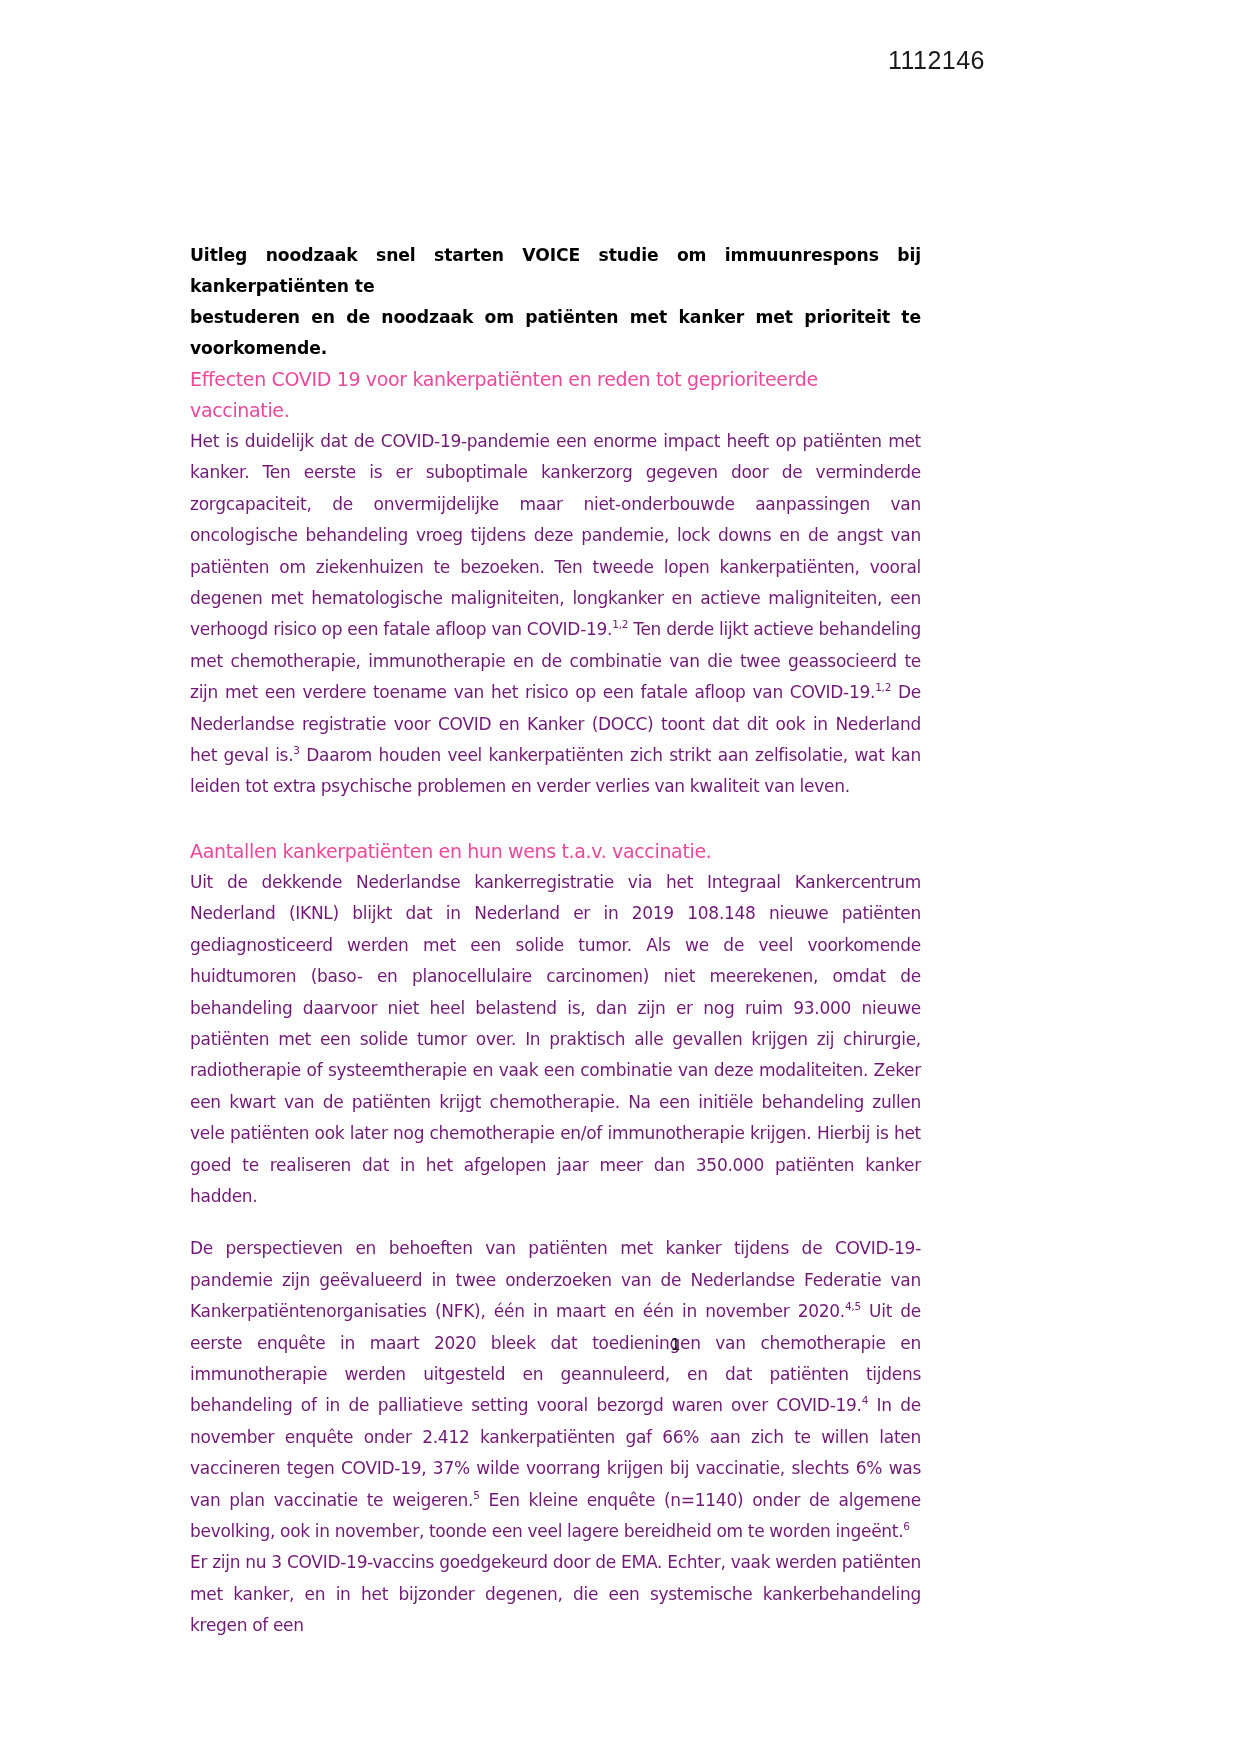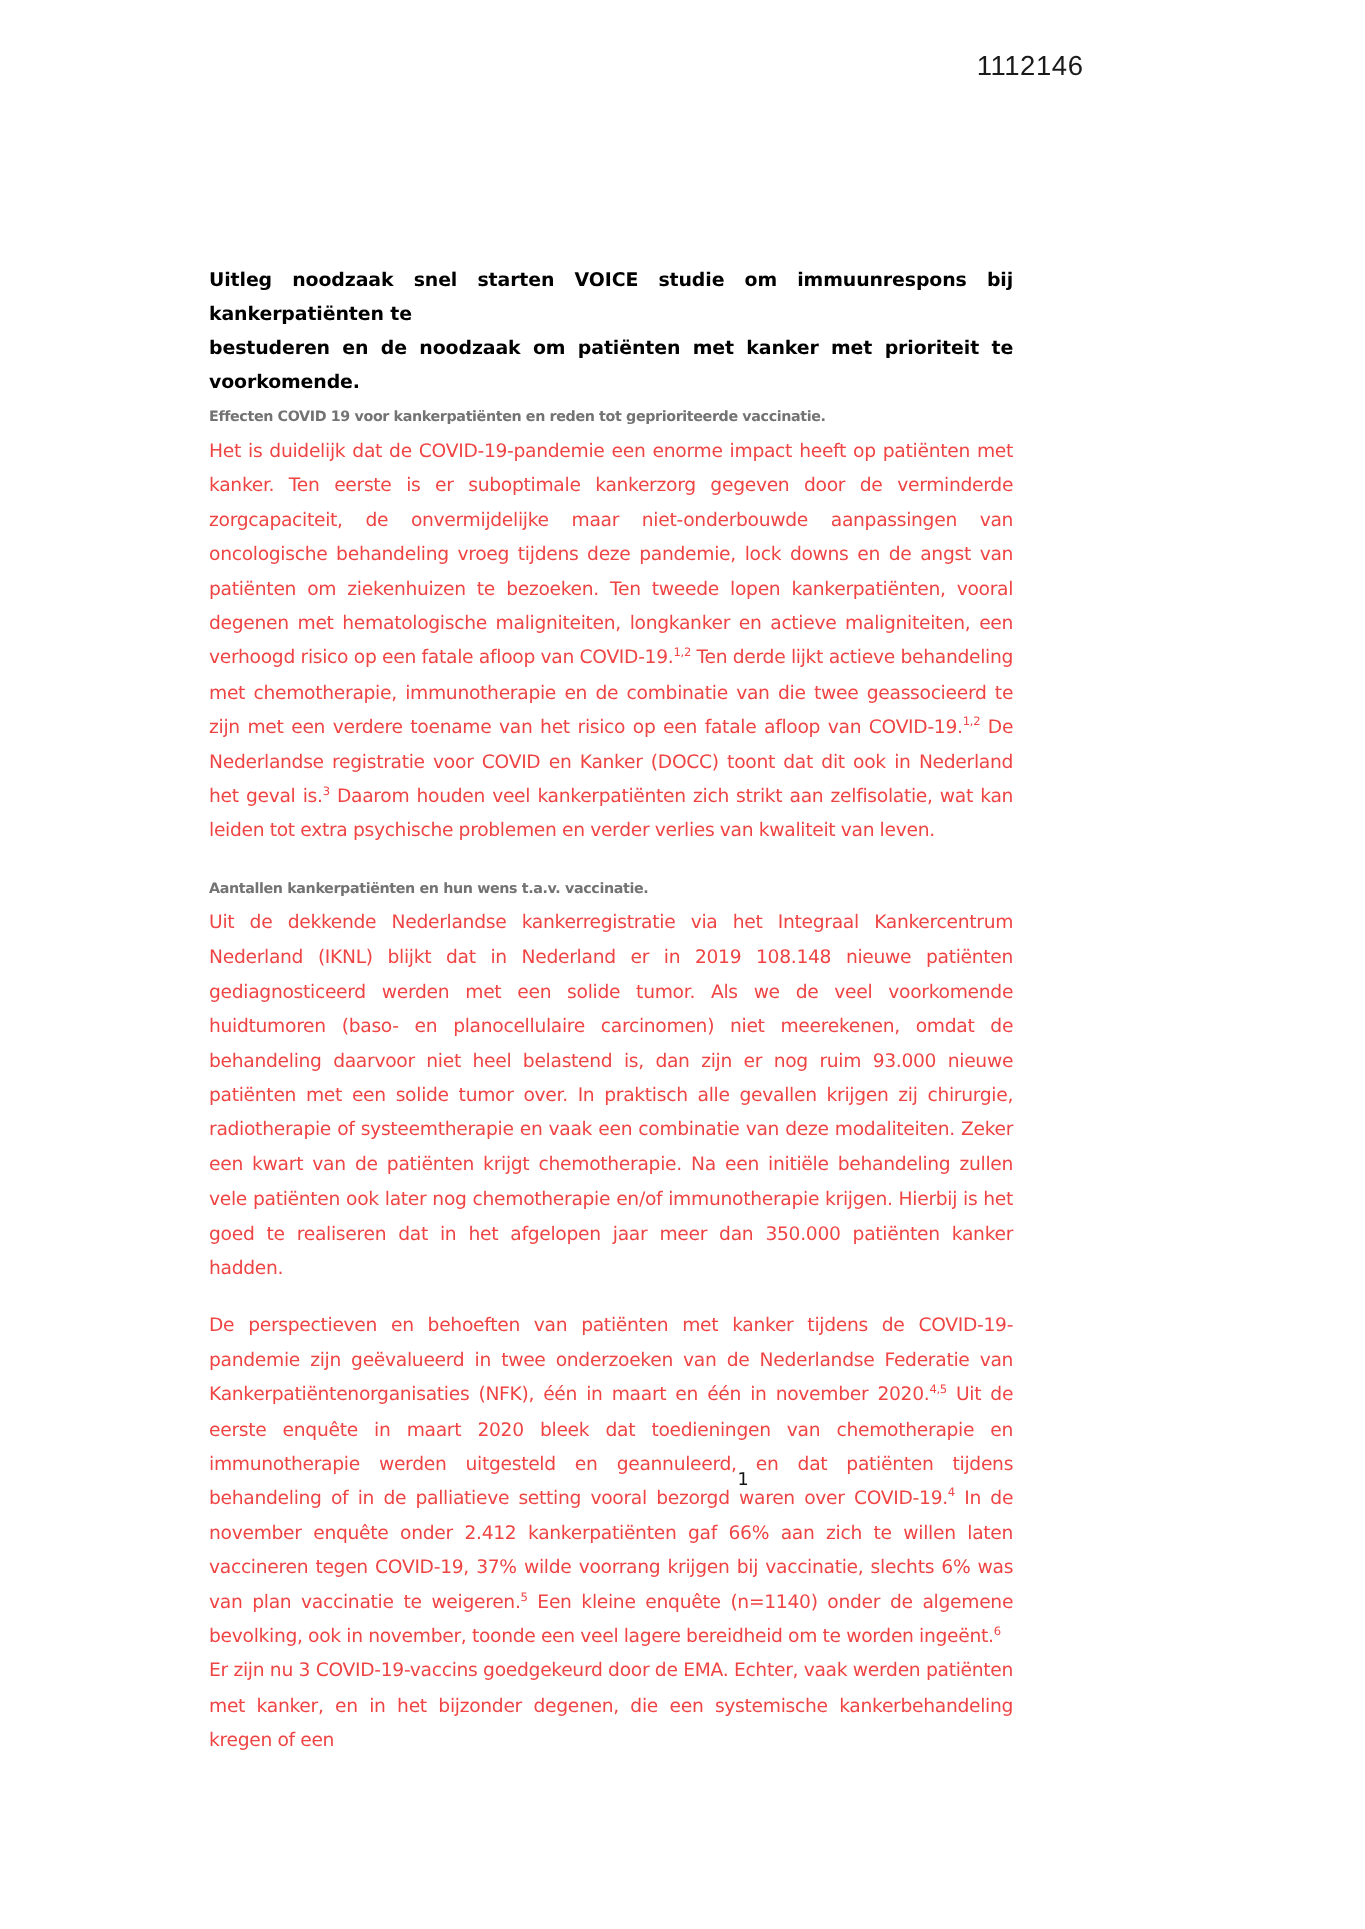--- a/index.html
+++ b/index.html
@@ -43,44 +43,44 @@
     text-align: justify;
     text-justify: inter-word;
     letter-spacing: -0.1px;
     color: #000000;
     margin: 0 0 0 0;
   }
   .title .line2 {
     display: block;
   }
   .section-heading {
-    color: #737373;
+    color: #ec4899;
     font-family: "DejaVu Sans", sans-serif;
-    font-size: 13px;
+    font-size: 19px;
     line-height: 31px;
     letter-spacing: -0.35px;
     margin: 0;
-    font-weight: 700;
+    font-weight: 400;
   }
   p.body {
     font-family: "DejaVu Sans", sans-serif;
     font-size: 17px;
     line-height: 31.4px;
     text-align: justify;
     text-justify: inter-word;
     letter-spacing: -0.28px;
     margin: 0;
-    color: #ef4444;
+    color: #701a75;
     word-spacing: -0.2px;
   }
   p.body.spaced {
     margin-top: 21px;
   }
   .gap-before-heading {
-    margin-top: 21px;
+    margin-top: 33px;
   }
   sup {
     font-size: 0.62em;
     vertical-align: super;
     line-height: 0;
   }
   .page-number {
     position: absolute;
     left: 0;
     top: 1335px;

